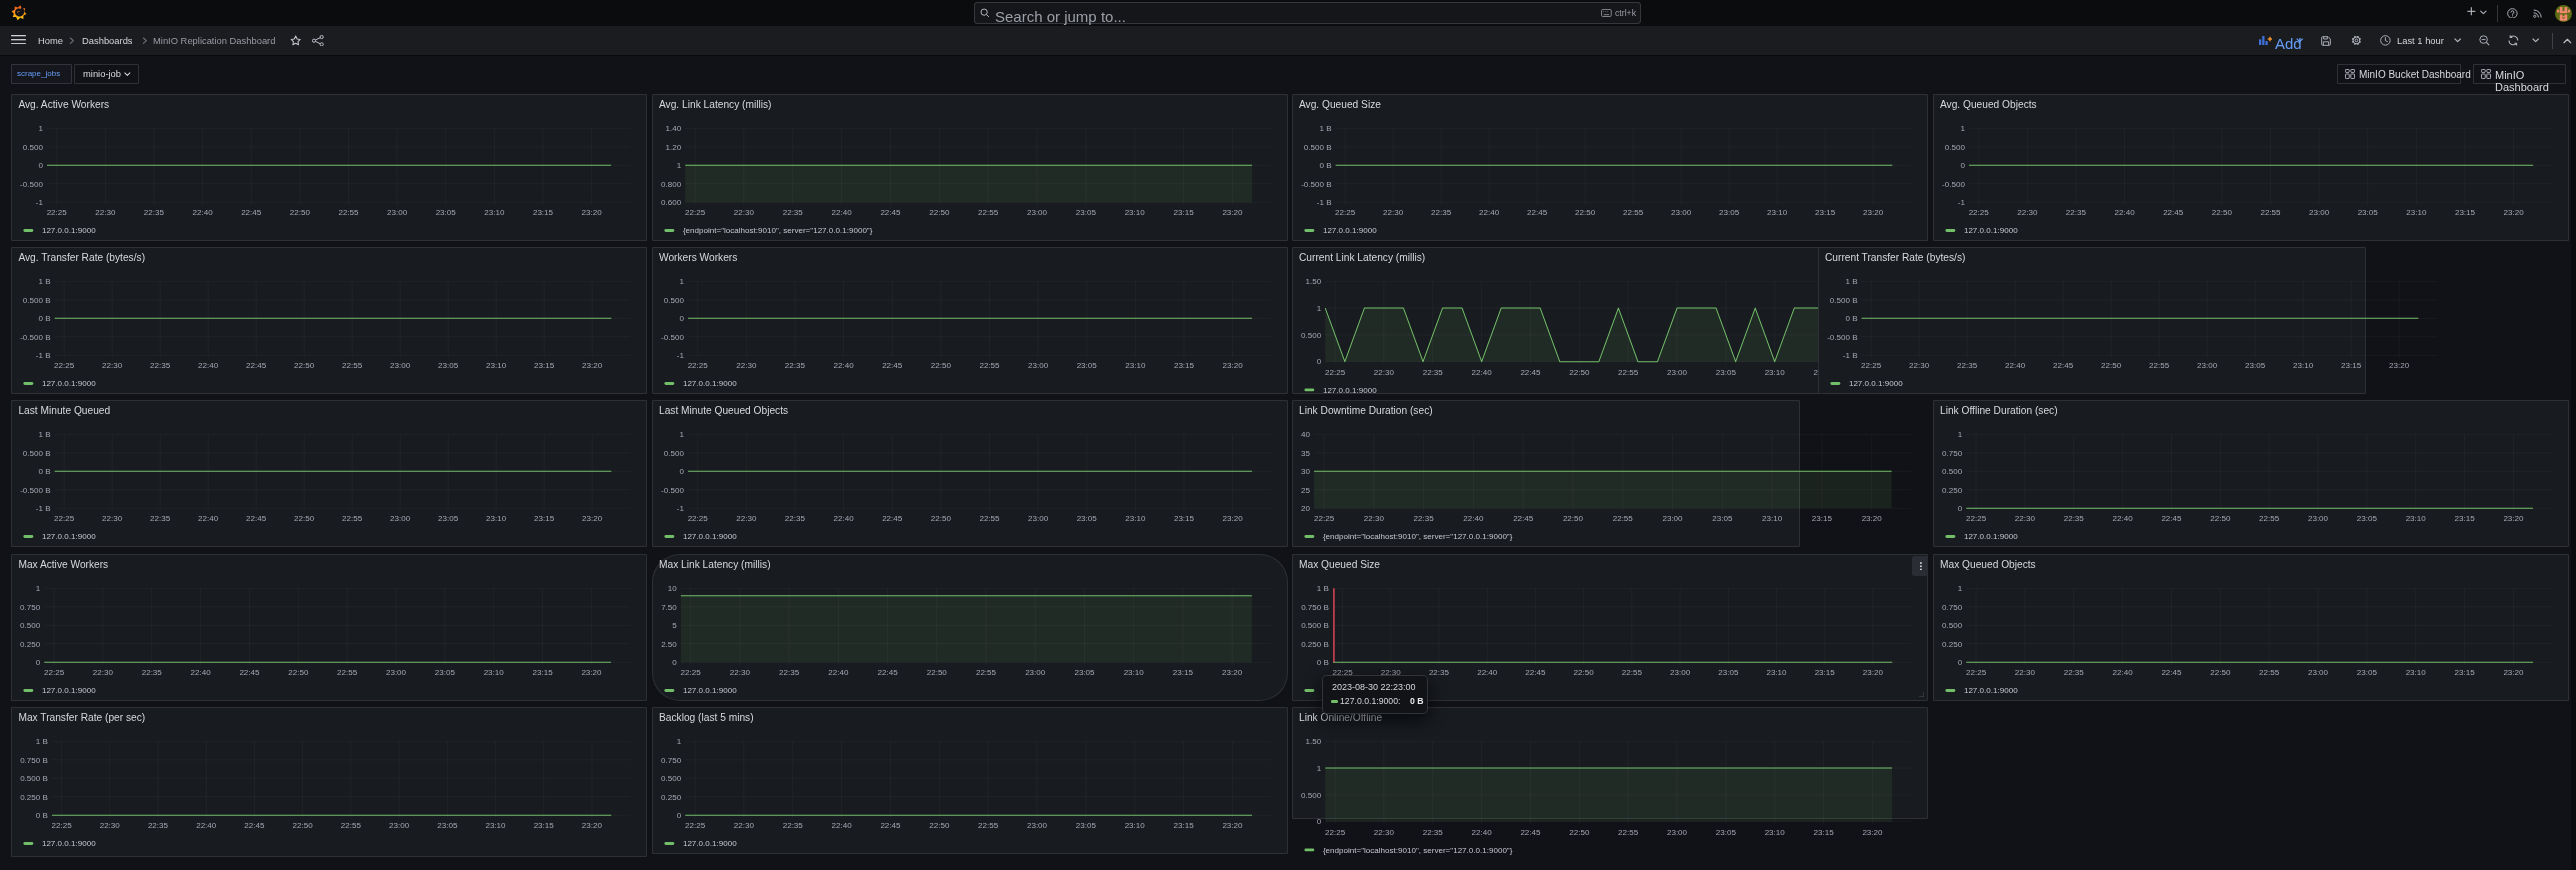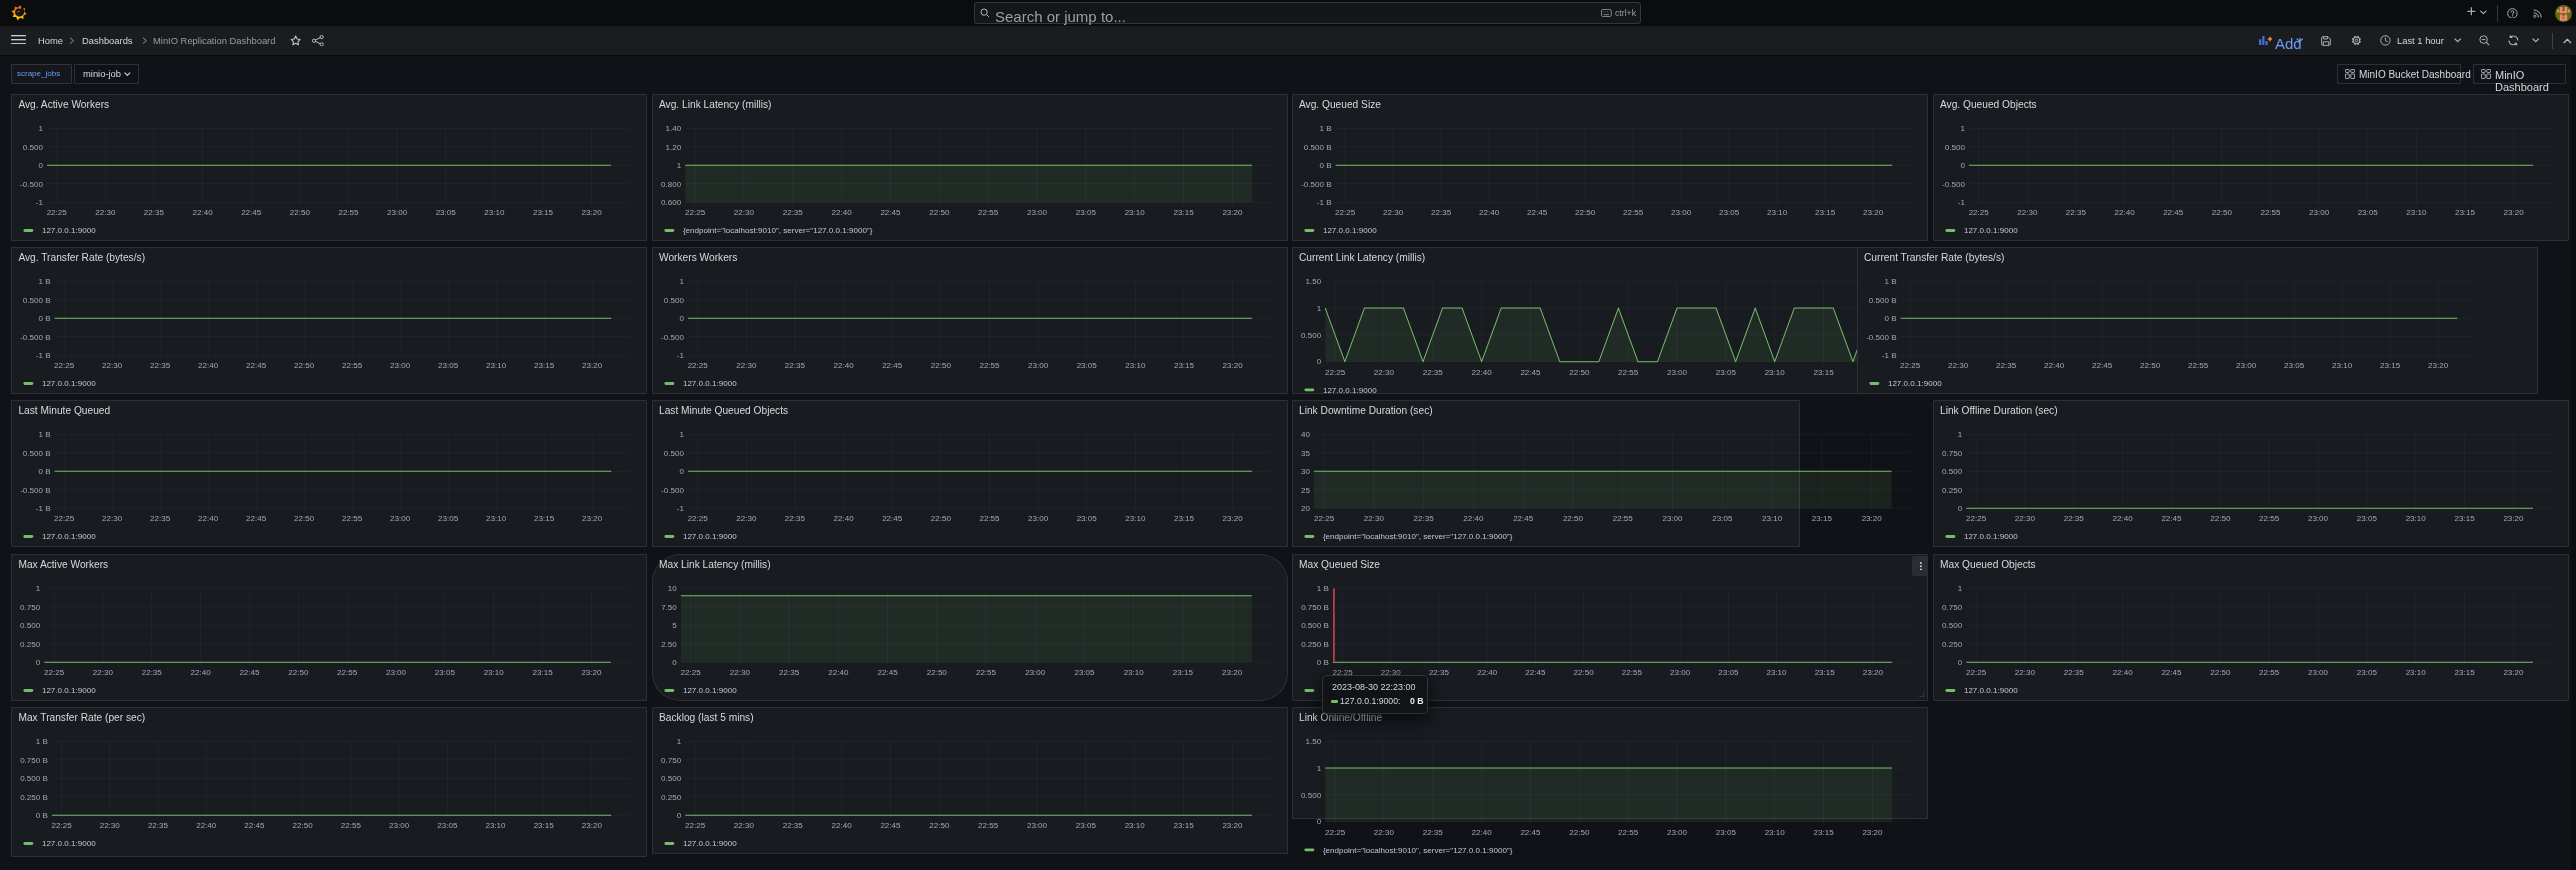--- a/index.html
+++ b/index.html
@@ -546,21 +546,21 @@
 <text x="789.2" y="184.0" dy="0.35em" text-anchor="middle" class="ax">23:15</text>
 <line x1="861.9" y1="49.5" x2="861.9" y2="169.0" stroke="rgba(204,204,220,0.075)" stroke-width="1"></line>
 <line x1="861.9" y1="169.0" x2="861.9" y2="173.0" stroke="rgba(204,204,220,0.075)" stroke-width="1"></line>
 <text x="861.9" y="184.0" dy="0.35em" text-anchor="middle" class="ax">23:20</text>
 <polygon points="48.0,169.0 48.0,89.3 77.1,169.0 106.2,89.3 164.3,89.3 193.4,169.0 222.4,89.3 251.5,89.3 280.6,169.0 309.6,89.3 367.7,89.3 396.8,169.0 454.9,169.0 484.0,89.3 513.1,169.0 542.1,169.0 571.2,89.3 629.3,89.3 658.4,169.0 687.5,89.3 716.5,169.0 745.6,89.3 803.7,89.3 832.8,169.0 861.9,89.3 890.9,89.3 890.9,169.0" fill="rgba(115,191,105,0.10)"></polygon>
 <polyline points="48.0,89.3 77.1,169.0 106.2,89.3 164.3,89.3 193.4,169.0 222.4,89.3 251.5,89.3 280.6,169.0 309.6,89.3 367.7,89.3 396.8,169.0 454.9,169.0 484.0,89.3 513.1,169.0 542.1,169.0 571.2,89.3 629.3,89.3 658.4,169.0 687.5,89.3 716.5,169.0 745.6,89.3 803.7,89.3 832.8,169.0 861.9,89.3 890.9,89.3" fill="none" stroke="#73bf69" stroke-width="1.5" stroke-linejoin="round"></polyline>
 <rect x="17" y="208.9" width="14.7" height="4.2" rx="2.1" fill="#73bf69"></rect>
 <text x="44.5" y="211.0" dy="0.35em" class="leg">127.0.0.1:9000</text>
 </svg>
 </div>
-<div class="panel" style="left:1857px;top:247px;width:681px;height:147px;">
+<div class="panel" style="left:1818px;top:247px;width:548px;height:147px;">
 <div class="ptitle">Current Transfer Rate (bytes/s)</div>
 <svg width="636" height="147" viewBox="0 0 946 218.5" style="position:absolute;left:0;top:0;">
 <line x1="63.36" y1="49.5" x2="920" y2="49.5" stroke="rgba(204,204,220,0.075)" stroke-width="1"></line>
 <text x="57.4" y="49.5" dy="0.35em" text-anchor="end" class="ax">1 B</text>
 <line x1="63.36" y1="77.0" x2="920" y2="77.0" stroke="rgba(204,204,220,0.075)" stroke-width="1"></line>
 <text x="57.4" y="77.0" dy="0.35em" text-anchor="end" class="ax">0.500 B</text>
 <line x1="63.36" y1="104.5" x2="920" y2="104.5" stroke="rgba(204,204,220,0.075)" stroke-width="1"></line>
 <text x="57.4" y="104.5" dy="0.35em" text-anchor="end" class="ax">0 B</text>
 <line x1="63.36" y1="132.0" x2="920" y2="132.0" stroke="rgba(204,204,220,0.075)" stroke-width="1"></line>
 <text x="57.4" y="132.0" dy="0.35em" text-anchor="end" class="ax">-0.500 B</text>

